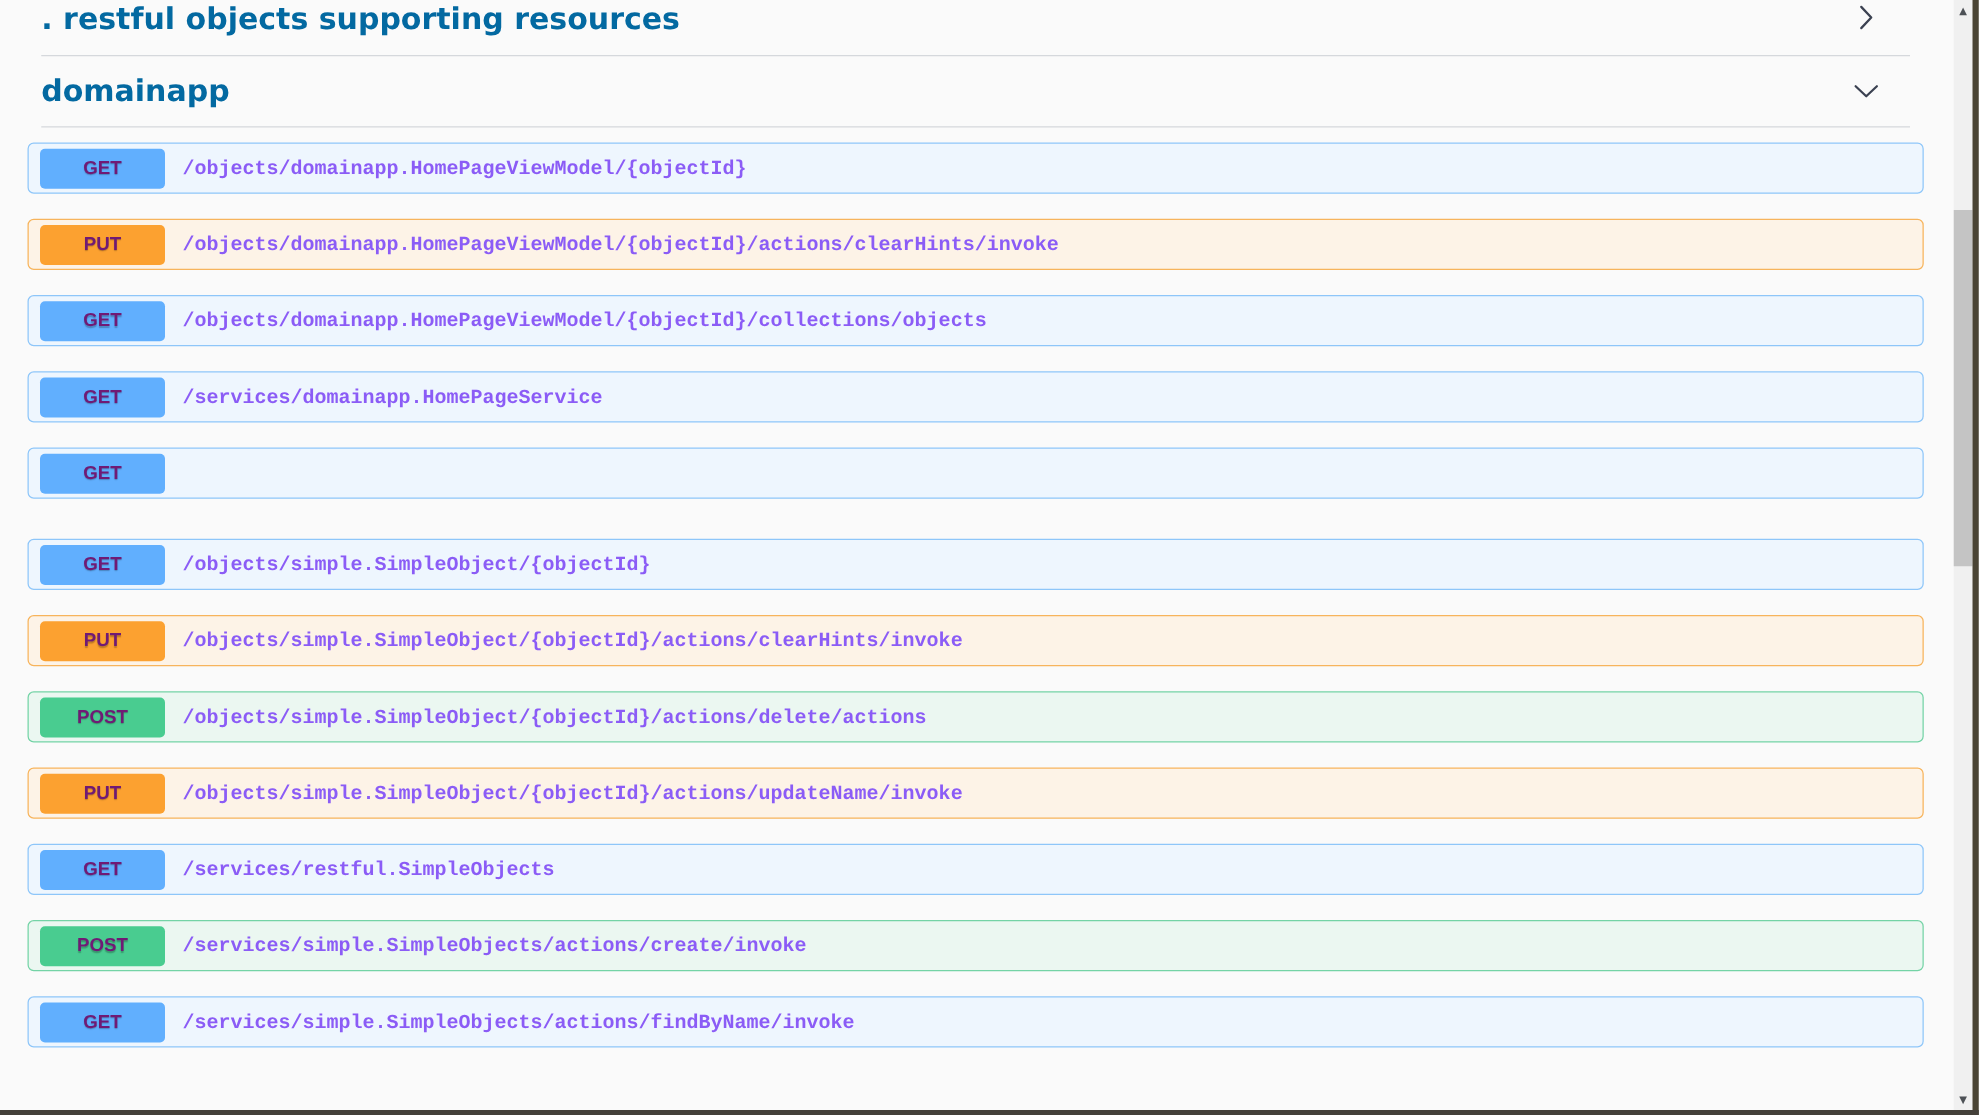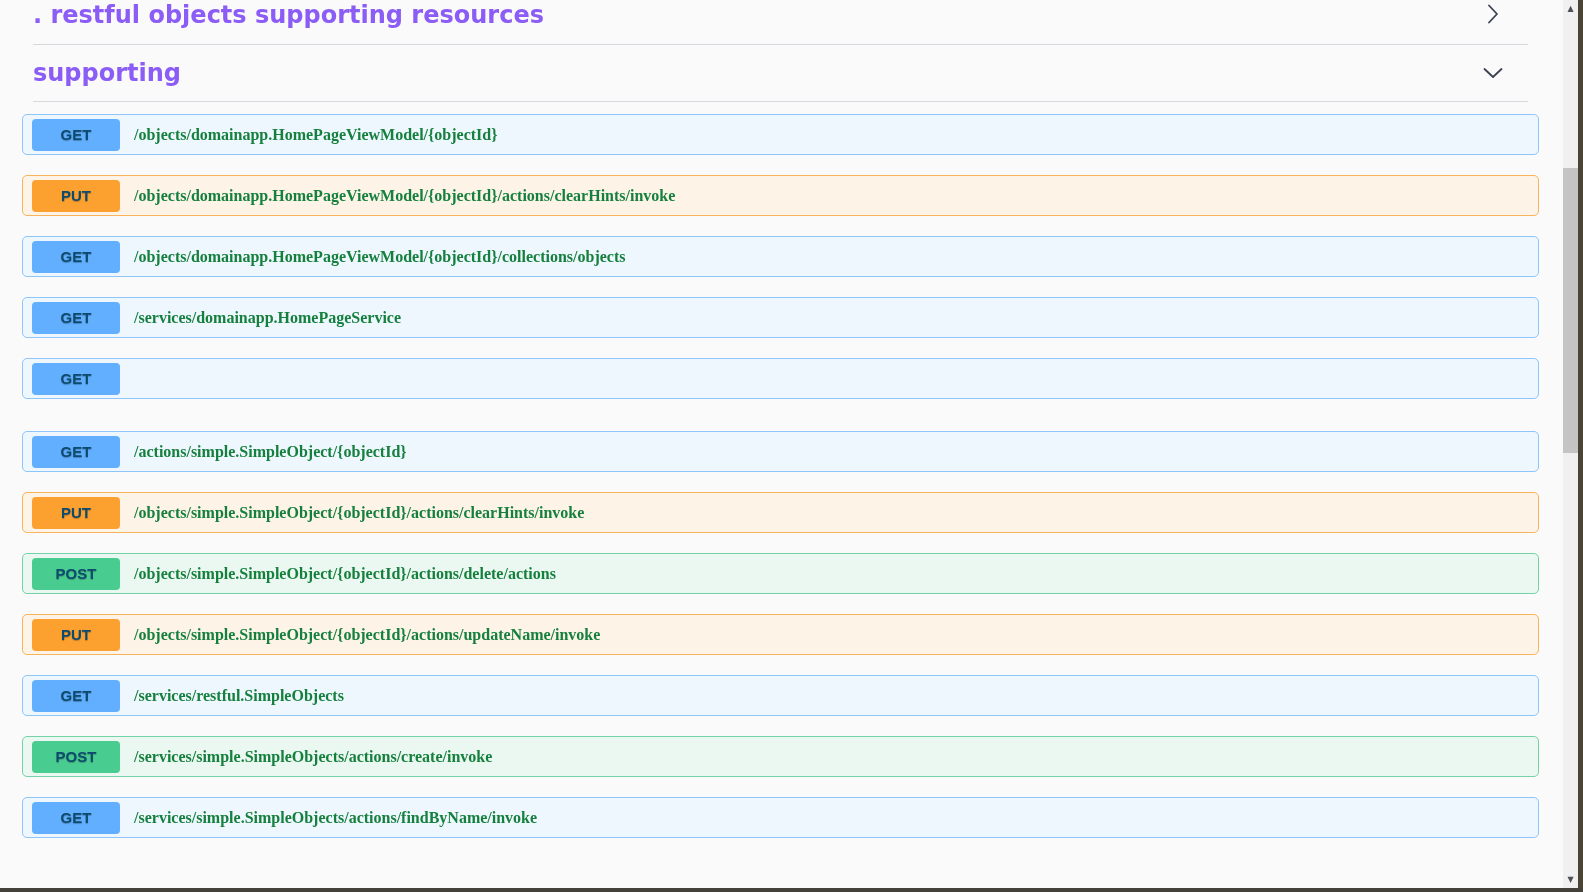--- a/index.html
+++ b/index.html
@@ -13,44 +13,44 @@
   .inner{padding:0 22px;}
   .tag-header{
     display:flex;align-items:center;justify-content:space-between;
     margin:0 11px;height:56px;
     border-bottom:1px solid #d5d8dc;
     cursor:pointer;
   }
   .tag-header.collapsed{height:44px;align-items:flex-start;}
   .tag-title{
     font-family:"DejaVu Sans",sans-serif;
-    font-size:24px;font-weight:bold;color:#8b5cf6;line-height:30px;
+    font-size:24px;font-weight:bold;color:#0369a1;line-height:30px;
   }
   .chevron{margin-right:22px;display:flex;align-items:center;}
   .tag-header.collapsed .chevron{margin-top:1px;}
   .rows{padding-top:12px;}
   .opblock{
     height:41px;margin:0 0 20px 0;
     border:1.5px solid;border-radius:5px;
     display:flex;align-items:center;
     box-sizing:border-box;
     cursor:pointer;
   }
   .method-badge{
-    width:88px;height:32px;margin-left:9px;
+    width:100px;height:32px;margin-left:9px;
     border-radius:4px;
     display:flex;align-items:center;justify-content:center;
-    font-size:15px;font-weight:bold;color:#0c4a6e;
+    font-size:15px;font-weight:bold;color:#701a75;
     text-shadow:0 1px 1px rgba(0,0,0,0.25);
     flex:0 0 auto;
   }
   .op-path{
     margin-left:14px;
-    font-family:Liberation Serif, serif;
-    font-size:16px;font-weight:bold;color:#15803d;
+    font-family:Liberation Mono, monospace;
+    font-size:16px;font-weight:bold;color:#8b5cf6;
     white-space:nowrap;
   }
   
   .scrollbar{
     position:absolute;top:0;bottom:4px;right:5px;width:15px;
     background:#f0f0f0;z-index:5;
   }
   .scroll-btn{
     position:absolute;left:0;width:15px;height:17px;
     display:flex;align-items:center;justify-content:center;
@@ -84,21 +84,21 @@
         <svg width="26" height="26" viewBox="0 0 26 26" fill="none" stroke="#3b4151" stroke-width="1.8" stroke-linecap="round" stroke-linejoin="round">
           <path d="M9 4.5 L17 13 L9 21.5"></path>
         </svg>
       </span>
     </div>
 
   </section>
 
   <section>
     <div class="tag-header">
-      <span class="tag-title">supporting</span>
+      <span class="tag-title">domainapp</span>
       <span class="chevron">
         <svg width="26" height="26" viewBox="0 0 26 26" fill="none" stroke="#3b4151" stroke-width="1.8" stroke-linecap="round" stroke-linejoin="round">
           <path d="M4.5 9 L13 17 L21.5 9"></path>
         </svg>
       </span>
     </div>
     <div class="rows">
   <div class="opblock" style="background: rgb(238, 246, 254); border-color: rgb(142, 198, 249);">
     <span class="method-badge" style="background: rgb(97, 175, 254);">GET</span>
     <span class="op-path">/objects/domainapp.HomePageViewModel/{objectId}</span>
@@ -122,21 +122,21 @@
   <div class="opblock" style="background: rgb(238, 246, 254); border-color: rgb(142, 198, 249);">
     <span class="method-badge" style="background: rgb(97, 175, 254);">GET</span>
   </div>
 </div>
   </section>
 
   <section>
     <div class="rows">
   <div class="opblock" style="background: rgb(238, 246, 254); border-color: rgb(142, 198, 249);">
     <span class="method-badge" style="background: rgb(97, 175, 254);">GET</span>
-    <span class="op-path">/actions/simple.SimpleObject/{objectId}</span>
+    <span class="op-path">/objects/simple.SimpleObject/{objectId}</span>
   </div>
 
   <div class="opblock" style="background: rgb(253, 243, 231); border-color: rgb(247, 180, 92);">
     <span class="method-badge" style="background: rgb(252, 161, 48);">PUT</span>
     <span class="op-path">/objects/simple.SimpleObject/{objectId}/actions/clearHints/invoke</span>
   </div>
 
   <div class="opblock" style="background: rgb(235, 247, 241); border-color: rgb(116, 211, 166);">
     <span class="method-badge" style="background: rgb(73, 204, 144);">POST</span>
     <span class="op-path">/objects/simple.SimpleObject/{objectId}/actions/delete/actions</span>

